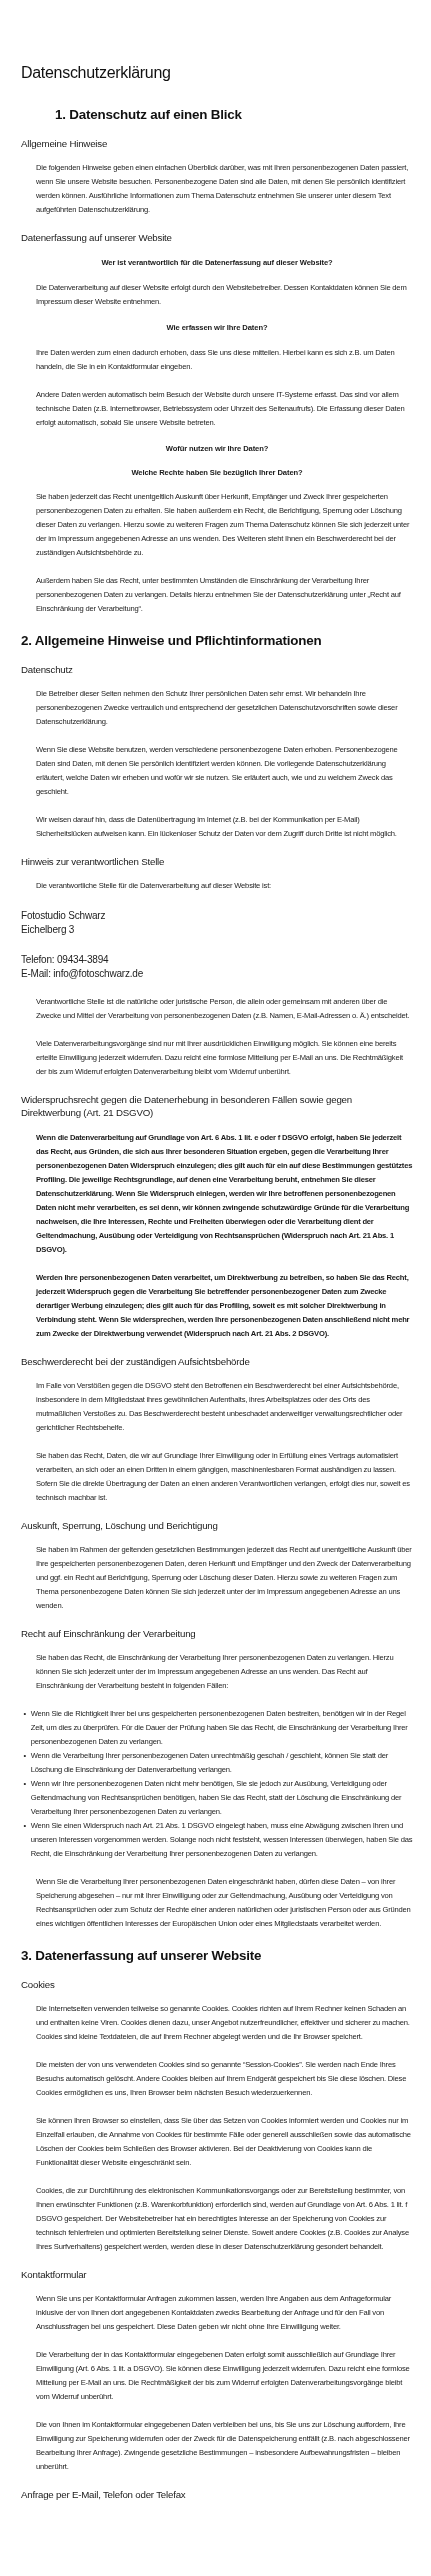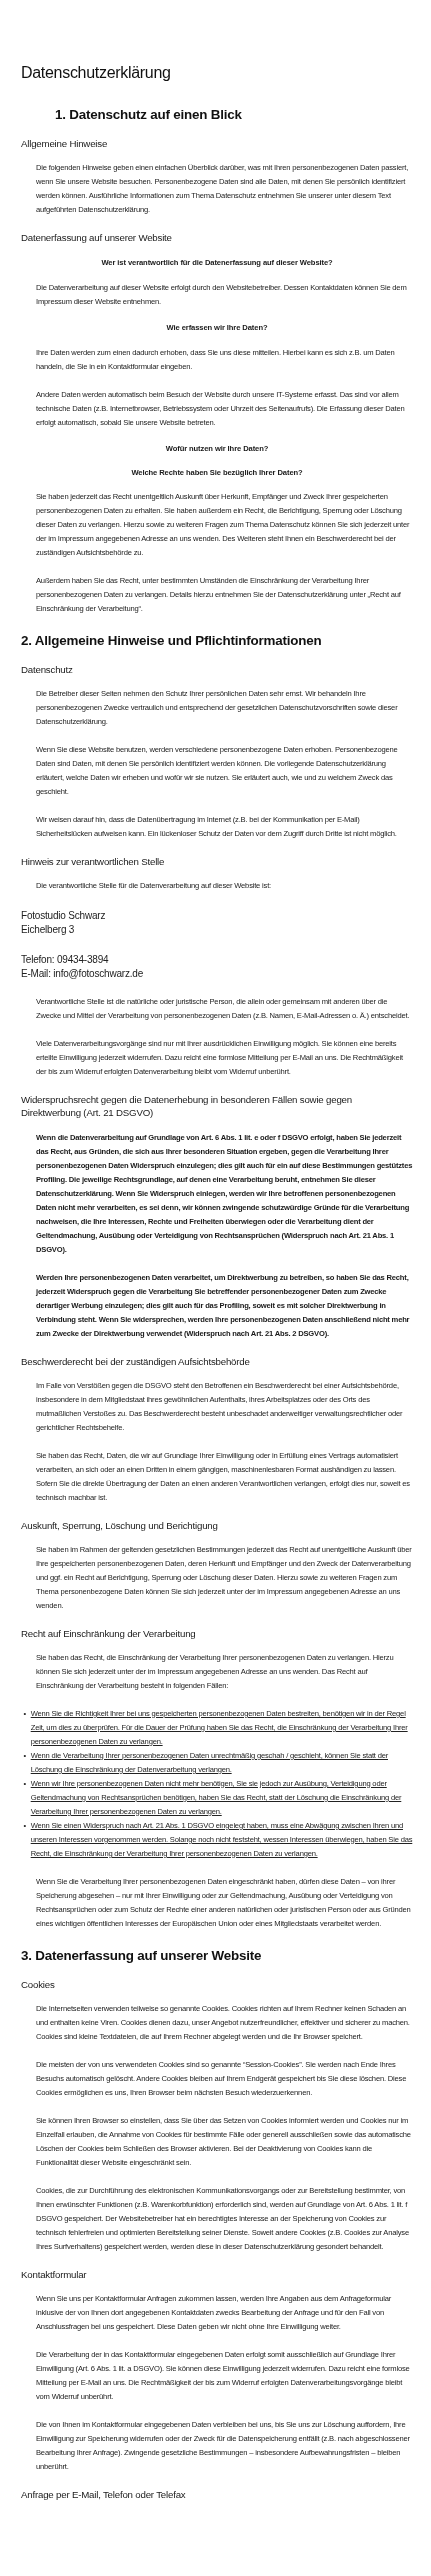--- a/index.html
+++ b/index.html
@@ -10,21 +10,21 @@
   }
   .page { padding: 63px 18px 85px 21px; }
   h1.title { font-size: 16px; font-weight: 400; margin: 0 0 22px 0; color: #111; letter-spacing: -0.3px; line-height: 1.3; }
   h2.section { font-size: 13.4px; font-weight: 700; margin: 16px 0 11px 0; color: #111; letter-spacing: -0.2px; line-height: 1.3; }
   h2.section.first { margin-top: 0; margin-left: 34px; }
   h3.sub { font-size: 9.7px; font-weight: 400; margin: 13.4px 0 11px 0; color: #1a1a1a; letter-spacing: -0.2px; line-height: 1.35; }
   h4.q { font-size: 7.6px; font-weight: 700; margin: 14.6px 0 13.4px 0; color: #1a1a1a; letter-spacing: -0.1px; text-align: center; }
   p { font-size: 7.6px; line-height: 14px; margin: 0 0 14px 15px; letter-spacing: -0.2px; }
   p.bold { font-weight: 700; color: #1a1a1a; }
   ul.list { margin: 0 0 14px 0; padding-left: 9.7px; list-style: none; }
-  ul.list li { font-size: 7.6px; line-height: 14px; letter-spacing: -0.2px; position: relative; padding-left: 0; text-decoration: underline; }
+  ul.list li { font-size: 7.6px; line-height: 14px; letter-spacing: -0.2px; position: relative; padding-left: 0; }
   ul.list li::before { content: "\2022"; position: absolute; left: -7.3px; top: 0; }
   .addr { font-size: 10px; line-height: 14px; margin: 16px 0 14px 0; letter-spacing: -0.2px; }
   .addr div { margin: 0; }
 </style>
 </head>
 <body>
 
 <div class="page">
 
   <h1 class="title">Datenschutzerklärung</h1>

